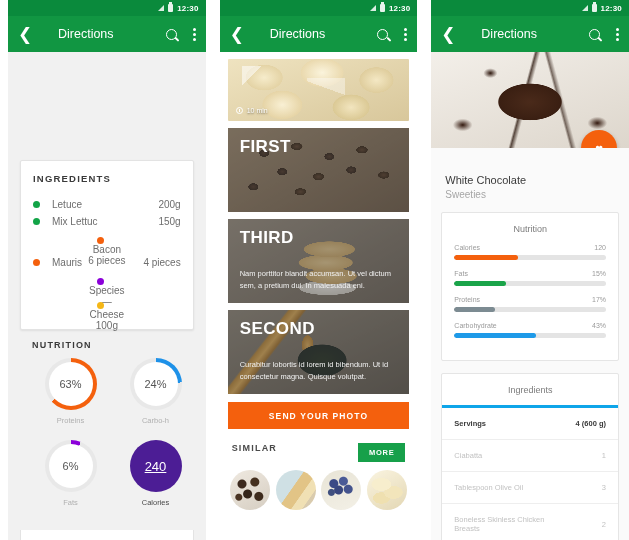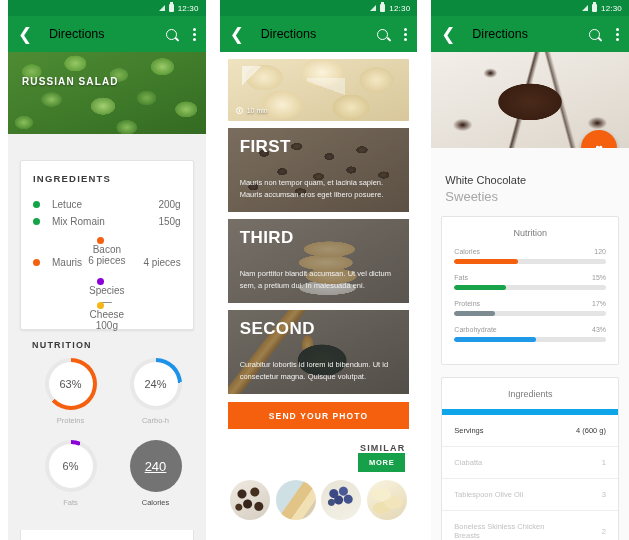--- a/index.html
+++ b/index.html
@@ -21,28 +21,28 @@
 
   
   .statusbar {
     height: 16px; background: #0a8a3c;
     display: flex; align-items: center; justify-content: flex-end;
     padding-right: 7px; gap: 4px;
   }
   .sb-sig { width: 0; height: 0; border-left: 6px solid transparent; border-bottom: 6px solid rgba(255,255,255,.85); }
   .sb-bat { width: 5px; height: 8px; background: rgba(255,255,255,.9); border-radius: 1px; position: relative; }
   .sb-bat::after { content:""; position:absolute; top:-2px; left:1px; width:3px; height:1.5px; background: rgba(255,255,255,.9); }
-  .sb-time { color: #fff; font-size: 8px; letter-spacing: .2px; }
+  .sb-time { color: #fff; font-size: 8px; letter-spacing: .2px; font-weight: bold; }
 
   .appbar {
     height: 36px; background: #119642;
     display: flex; align-items: center; padding: 0 10px; gap: 10px;
   }
   .appbar .back { color: #fff; font-size: 17px; line-height: 1; width: 14px; text-align: center; cursor: pointer; }
-  .appbar .title { color: #000000; font-size: 12.5px; flex: 1; margin-left: 7px; }
+  .appbar .title { color: #ffffff; font-size: 12.5px; flex: 1; margin-left: 16px; }
   .ic-search { width: 11px; height: 11px; border: 1.6px solid #fff; border-radius: 50%; position: relative; cursor: pointer; }
   .ic-search::after { content:""; position:absolute; width:1.6px; height:5px; background:#fff; right:-2px; bottom:-3px; transform: rotate(-45deg); border-radius:1px; }
   .ic-more { width: 3px; cursor: pointer; margin-left: 6px; }
   .ic-more i { display:block; width:3px; height:3px; background:#fff; border-radius:50%; margin-bottom:2px; }
   .ic-more i:last-child { margin-bottom: 0; }
 
   .body { height: 488px; overflow: hidden; position: relative; }
 
   
   .hero { height: 82px; position: relative; overflow: hidden; }
@@ -160,50 +160,50 @@
   .step-name { position: absolute; left: 12px; top: 9px; color: #fff; font-size: 17px; font-weight: bold; letter-spacing: .4px; text-align: center; }
   .step-desc { position: absolute; left: 12px; right: 12px; bottom: 10px; color: #f0f0f0; font-size: 7.5px; line-height: 1.7; }
 
   .send-btn {
     margin: 8px 8px 0; height: 27px; background: #f4600d; color: #fff;
     display: flex; align-items: center; justify-content: center;
     font-size: 8.5px; font-weight: bold; letter-spacing: 1.1px; cursor: pointer; border: none; width: calc(100% - 16px);
     font-family: "Liberation Sans", sans-serif;
   }
 
-  .sim-bar { margin: 14px 12px 0; display: flex; align-items: flex-end; flex-direction: column; }
+  .sim-bar { margin: 14px 12px 0; display: flex; align-items: flex-start; }
   .sim-title { font-size: 9px; font-weight: bold; letter-spacing: 1.2px; color: #4a4a4a; flex: 1; }
   .more-btn { background: #17a04a; color: #fff; font-size: 7.5px; font-weight: bold; letter-spacing: .7px; padding: 5px 11px; border: none; cursor: pointer; font-family: "Liberation Sans", sans-serif; }
   .sim-row { margin: 8px 10px 0; display: flex; justify-content: space-between; }
   .sim-thumb { width: 40px; height: 40px; border-radius: 50%; }
 
   .th-choc { background: radial-gradient(circle at 30% 35%, #3c2a1e 0 4px, transparent 5px), radial-gradient(circle at 62% 30%, #45301f 0 4px, transparent 5px), radial-gradient(circle at 44% 60%, #35251a 0 4px, transparent 5px), radial-gradient(circle at 72% 66%, #3e2b1d 0 4px, transparent 5px), radial-gradient(circle at 22% 68%, #4a3322 0 3px, transparent 4px), linear-gradient(150deg,#efe9e0,#d6cec2); }
   .th-bread { background: linear-gradient(125deg, #cfe0e4 0 42%, #e2c486 43% 62%, #f0e0b4 63% 78%, #d9cbae 79%); }
   .th-berry { background: radial-gradient(circle at 32% 34%, #3b4a86 0 4px, transparent 5px), radial-gradient(circle at 56% 28%, #4a5a96 0 4px, transparent 5px), radial-gradient(circle at 44% 50%, #39477e 0 4px, transparent 5px), radial-gradient(circle at 68% 48%, #44538d 0 4px, transparent 5px), radial-gradient(circle at 26% 56%, #40507f 0 3px, transparent 4px), linear-gradient(160deg,#e8e4d6,#f3f0e6); }
   .th-cheese { background: radial-gradient(ellipse 14px 9px at 36% 36%, #f7eecd 0 70%, transparent 72%), radial-gradient(ellipse 13px 9px at 66% 56%, #f2e5bb 0 70%, transparent 72%), radial-gradient(ellipse 12px 8px at 36% 70%, #efe0b0 0 70%, transparent 72%), linear-gradient(150deg,#faf4e0,#e3d7b4); }
 
   
   .s3-hero { height: 96px; position: relative; overflow: hidden; }
   .fab { position: absolute; right: 12px; bottom: -18px; width: 36px; height: 36px; border-radius: 50%; background: #f4600d; display: flex; align-items: center; justify-content: center; box-shadow: 0 2px 4px rgba(0,0,0,.25); cursor: pointer; }
   .heart { color: #fff; font-size: 13px; line-height: 1; }
   .s3-title { padding: 26px 14px 0; }
   .s3-name { font-size: 11px; color: #3a3a3a; }
-  .s3-sub { font-size: 13px; color: #a6a6a6; margin-top: 3px; }
+  .s3-sub { font-size: 10px; color: #a6a6a6; margin-top: 3px; }
 
   .panel { margin: 12px 10px 0; background: #fff; border: 1px solid #e5e5e5; border-radius: 2px; }
   .panel-head { text-align: center; font-size: 9px; color: #7c7c7c; padding: 11px 0 10px; }
   .bars { padding: 0 12px 12px; }
   .bar-row { margin-bottom: 10px; }
   .bar-top { display: flex; font-size: 7px; color: #9a9a9a; margin-bottom: 4px; }
   .bar-top .lbl { flex: 1; }
   .track { height: 5px; background: #e4e4e4; border-radius: 3px; overflow: hidden; }
   .fill { height: 100%; border-radius: 3px; }
 
   .ing-tbl .trow { display: flex; align-items: center; font-size: 7.5px; padding: 11px 12px; border-top: 1px solid #eeeeee; }
-  .ing-tbl .trow.first { border-top: 6px solid #0ea5e9; color: #3a3a3a; font-weight: normal; }
+  .ing-tbl .trow.first { border-top: 3px solid #0ea5e9; color: #3a3a3a; font-weight: bold; }
   .ing-tbl .trow .k { flex: 1; color: #c2c2c2; }
   .ing-tbl .trow.first .k { color: #3a3a3a; }
   .ing-tbl .trow .v { color: #c2c2c2; margin-left: 32px; }
   .ing-tbl .trow.first .v { color: #3a3a3a; }
 </style>
 </head>
 <body>
 
 <div class="screens">
 
@@ -217,36 +217,32 @@
       <span class="back">❮</span>
       <span class="title">Directions</span>
       <span class="ic-search"></span>
       <span class="ic-more">
           <i></i>
           <i></i>
           <i></i>
         </span>
     </div>
     <div class="body">
-      <div class="hero">
-        <div class="hero-img ph-greens"></div>
-        <div class="hero-label">RUSSIAN SALAD</div>
-      </div>
 
       <div class="card ing-card">
         <div class="ing-title">INGREDIENTS</div>
         <div id="s1-ing-rows">
             <div class="ing-row">
               <span class="dot" style="background: rgb(18, 164, 71);"></span>
               <span class="ing-name">Letuce</span>
               <span class="ing-amt">200g</span>
             </div>
             <div class="ing-row">
               <span class="dot" style="background: rgb(18, 164, 71);"></span>
-              <span class="ing-name">Mix Romain</span>
+              <span class="ing-name">Mix Lettuc</span>
               <span class="ing-amt">150g</span>
             </div>
             <div class="ing-row gap">
               <span class="dot" style="background: rgb(244, 96, 13);"></span>
               <span class="ing-name">Bacon</span>
               <span class="ing-amt">6 pieces</span>
             </div>
             <div class="ing-row">
               <span class="dot" style="background: rgb(244, 96, 13);"></span>
               <span class="ing-name">Mauris</span>
@@ -279,21 +275,21 @@
             </div>
             <div class="nut-lbl">Carbo-h</div>
           </div>
           <div class="nut-cell">
             <div class="ring" style="background: conic-gradient(rgb(139, 0, 217) 0%, rgb(139, 0, 217) 6%, rgb(232, 232, 232) 6%, rgb(232, 232, 232) 100%);">
               <div class="inner">6%</div>
             </div>
             <div class="nut-lbl">Fats</div>
           </div>
           <div class="nut-cell">
-            <div class="solid" style="background: #737373; text-decoration: underline;">240</div>
+            <div class="solid" style="background: #4c1d95; text-decoration: underline;">240</div>
             <div class="nut-lbl dark">Calories</div>
           </div>
         </div>
 
       <div class="rec-card">
         
         
       </div>
     </div>
   </div>
@@ -321,21 +317,20 @@
           <span class="clock"></span>
           <span>10 min</span>
         </div>
       </div>
 
       <div id="s2-steps">
           <div class="step">
             <div class="hero-img ph-beans"></div>
             <div class="step-shade"></div>
             <div class="step-name">FIRST</div>
-            <div class="step-desc">Mauris non tempor quam, et lacinia sapien. Mauris accumsan eros eget libero posuere.</div>
           </div>
           <div class="step">
             <div class="hero-img ph-cookies"></div>
             <div class="step-shade"></div>
             <div class="step-name">THIRD</div>
             <div class="step-desc">Nam porttitor blandit accumsan. Ut vel dictum sem, a pretium dui. In malesuada eni.</div>
           </div>
           <div class="step">
             <div class="hero-img ph-coffee"></div>
             <div class="step-shade"></div>

